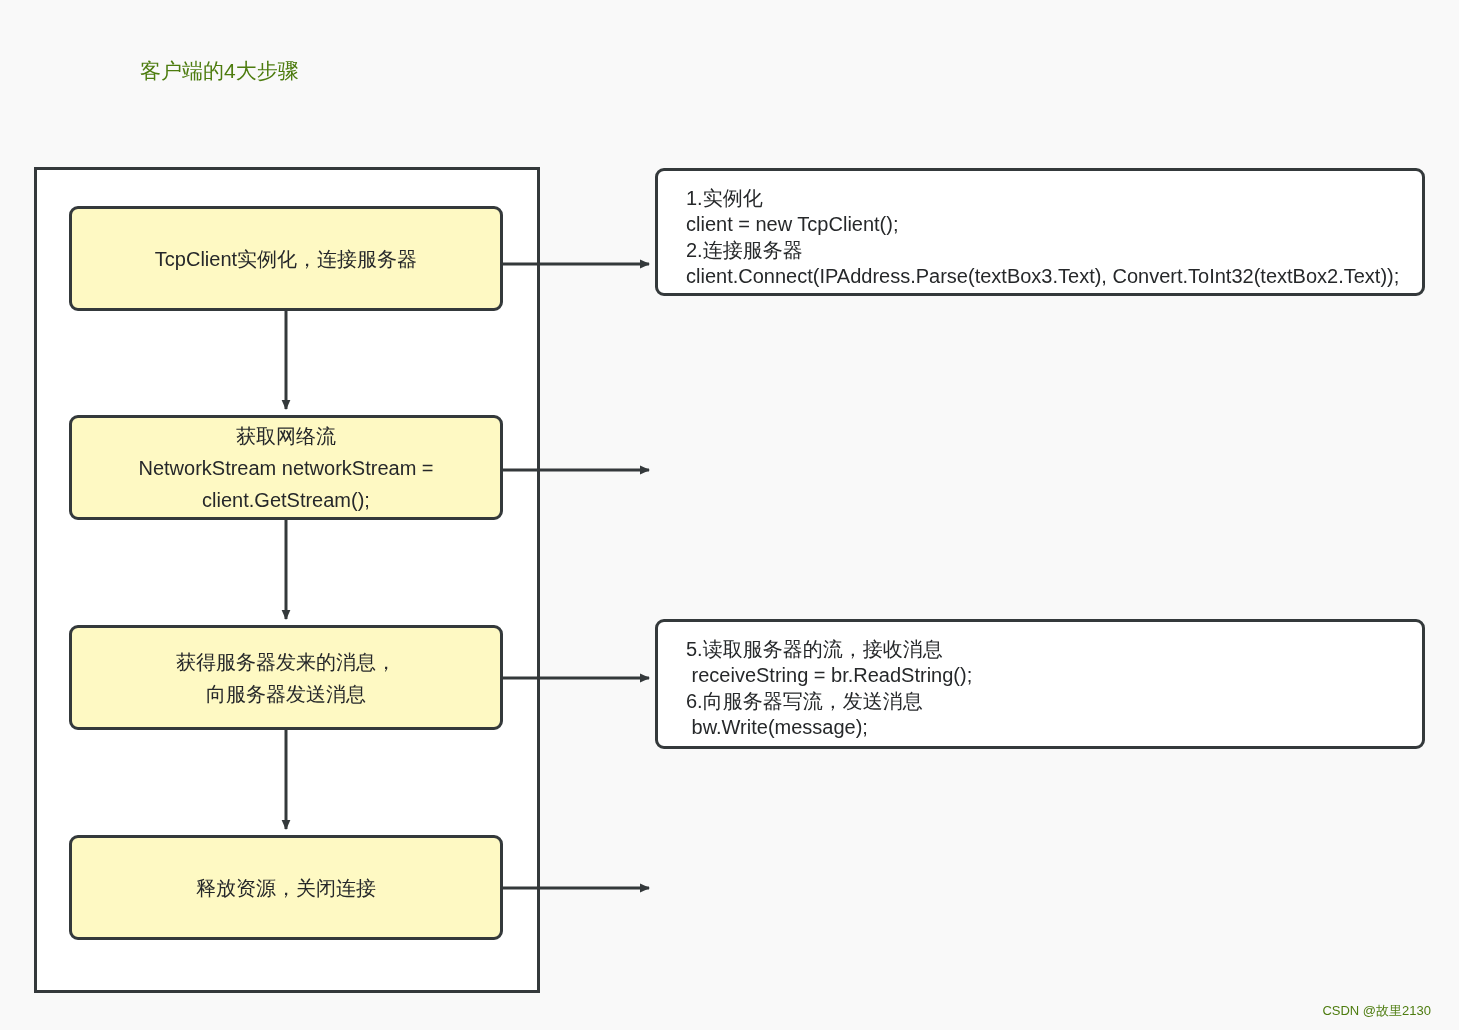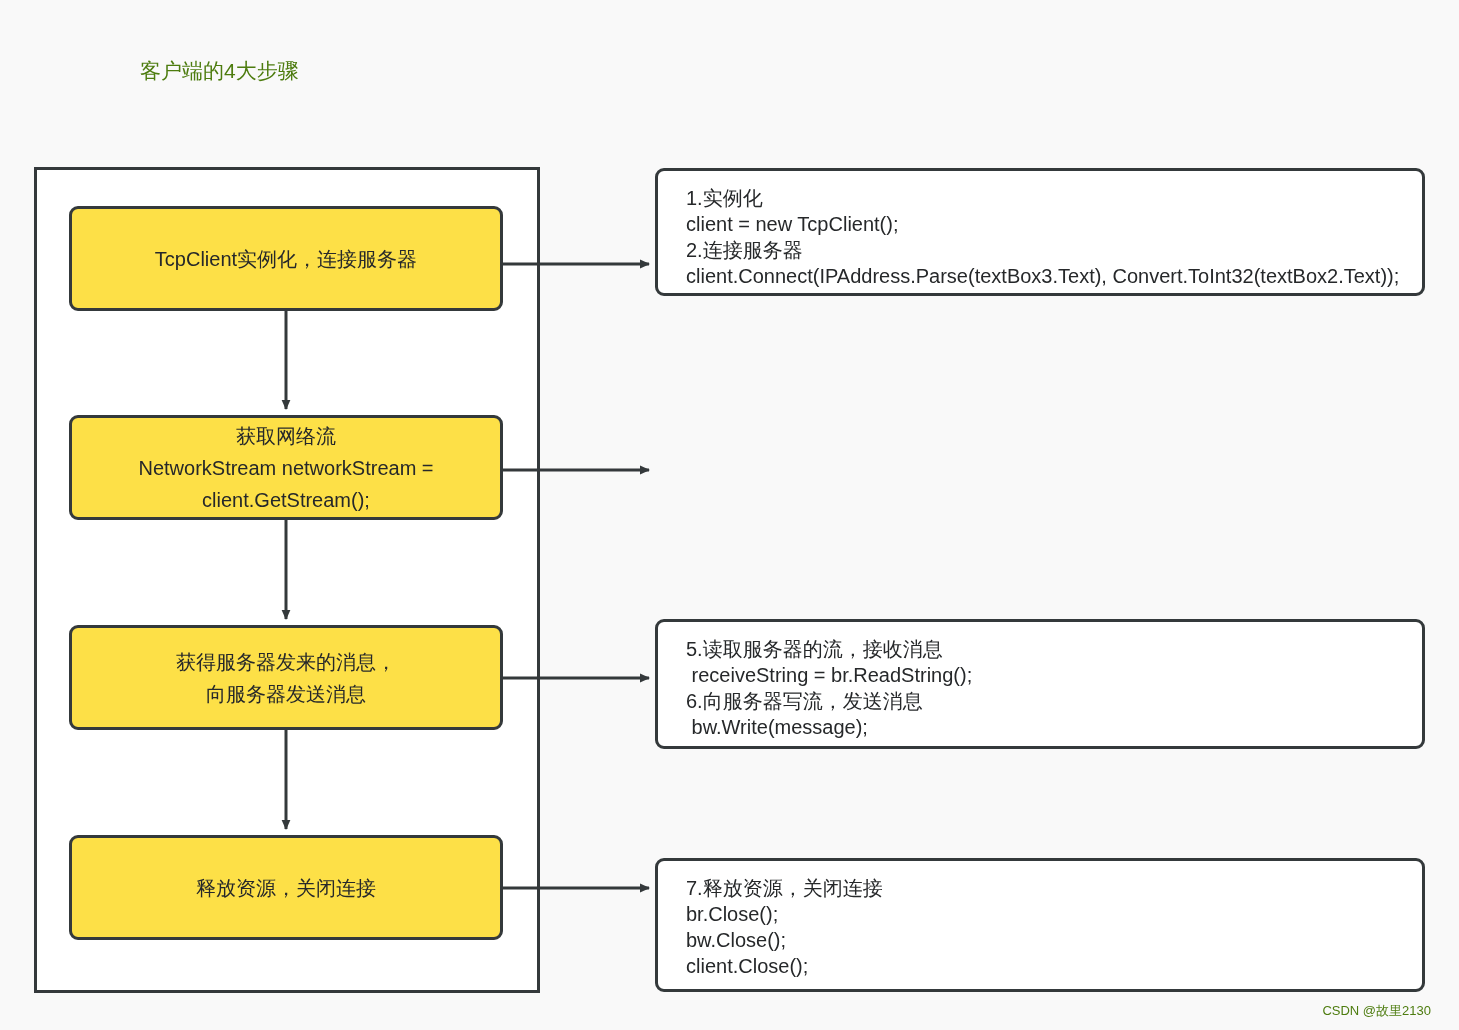--- a/index.html
+++ b/index.html
@@ -40,21 +40,21 @@
     background: #ffffff;
     border: 3px solid #34393b;
     box-sizing: border-box;
   }
   
   .node {
     position: absolute;
     left: 69px;
     width: 434px;
     height: 105px;
-    background: #fde047;
+    background: #fef9c3;
     border: 3px solid #34393b;
     border-radius: 9px;
     box-sizing: border-box;
     display: flex;
     align-items: center;
     justify-content: center;
     text-align: center;
     font-size: 20px;
     line-height: 32px;
     color: #26282a;
@@ -147,20 +147,16 @@
   </div>
 
   <div class="note" id="note-1">1.实例化
 client = new TcpClient();
 2.连接服务器
 client.Connect(IPAddress.Parse(textBox3.Text), Convert.ToInt32(textBox2.Text));</div>
   <div class="note" id="note-3">5.读取服务器的流，接收消息
  receiveString = br.ReadString();
 6.向服务器写流，发送消息
  bw.Write(message);</div>
-  <div class="note" id="note-4">7.释放资源，关闭连接
-br.Close();
-bw.Close();
-client.Close();</div>
 
   <div class="watermark">CSDN @故里2130</div>
 
 </div>
 
 </body></html>

